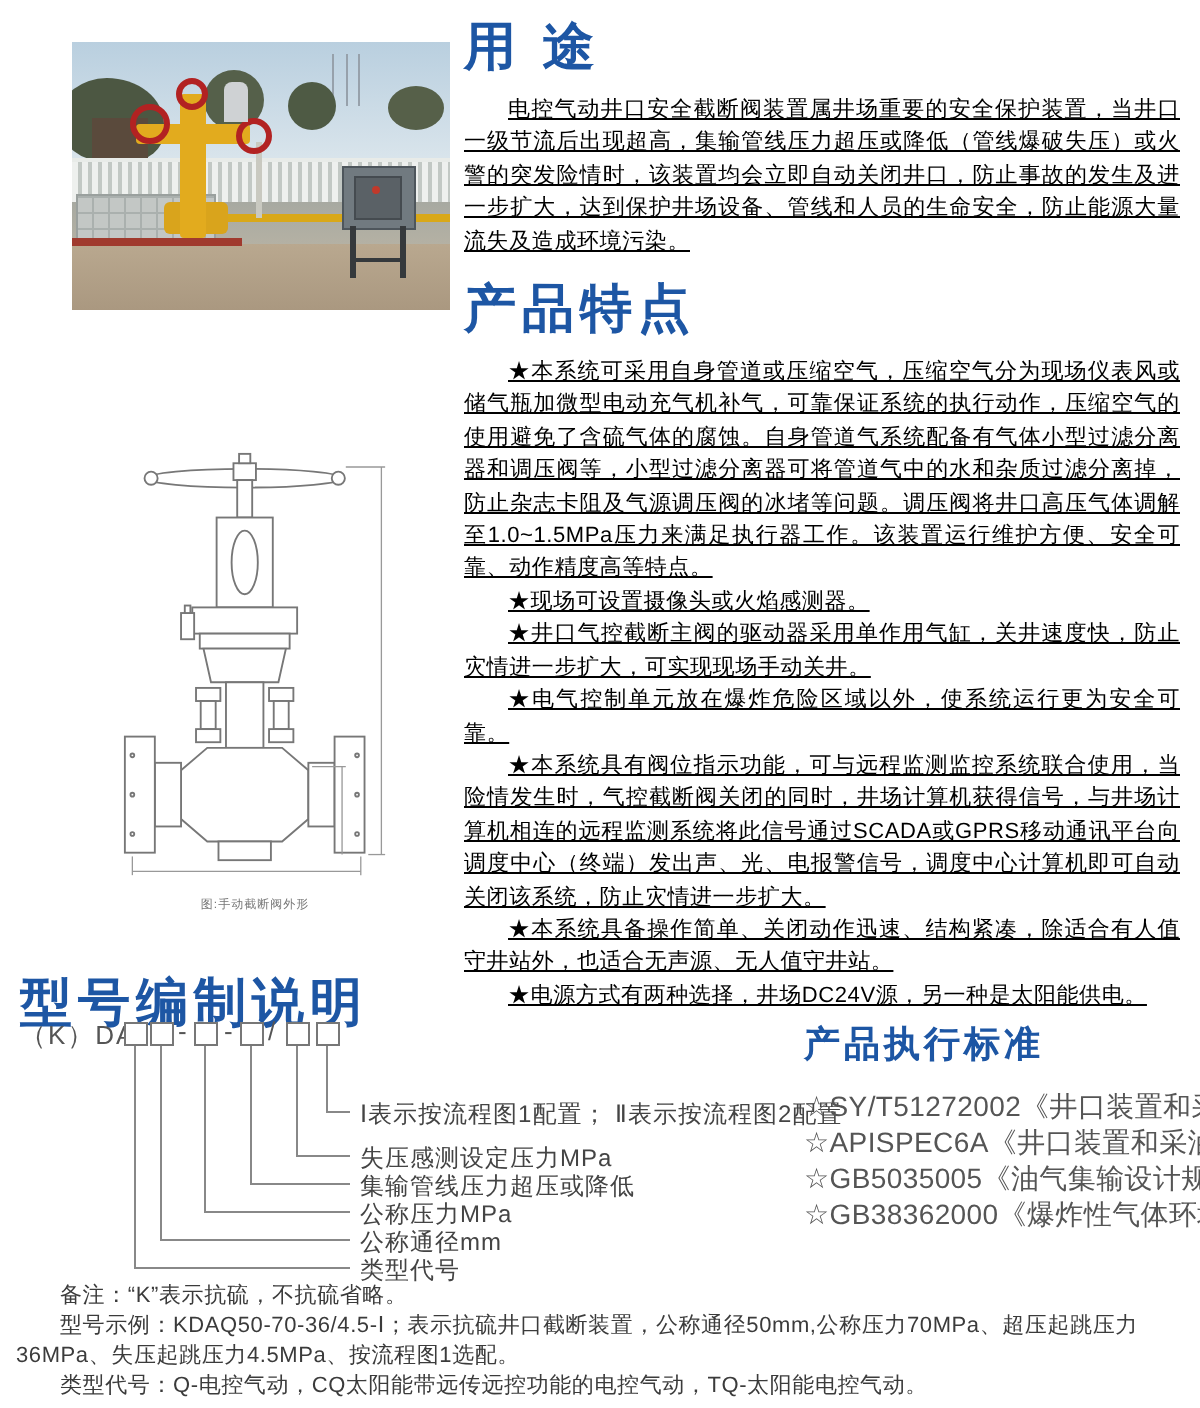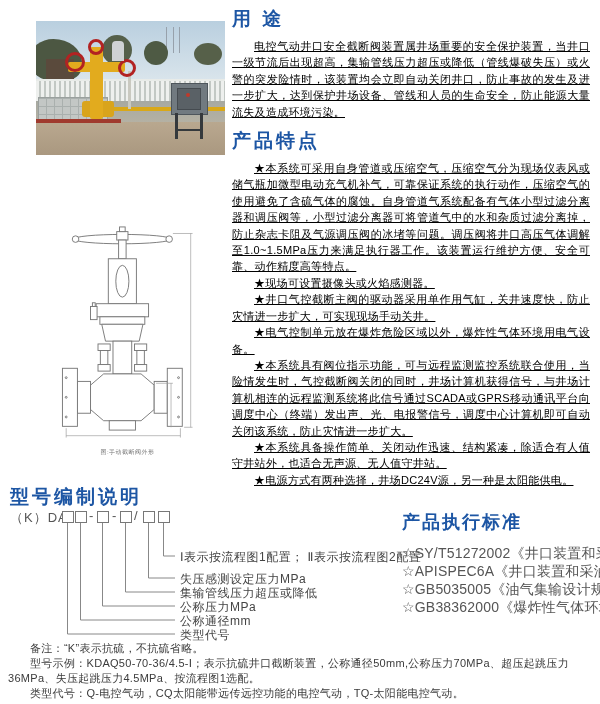--- a/index.html
+++ b/index.html
@@ -1,19 +1,19 @@
 <!DOCTYPE html>
 <html><head>
 <meta charset="utf-8">
 <style>
   html,body { margin:0; padding:0; background:#fff; }
   .page { position:relative; width:600px; height:704px; background:#ffffff; overflow:hidden;
           font-family:"Liberation Sans", sans-serif; }
 
-  h2.sec { font-size:19px; font-weight:bold; color:#1d56a4; margin:0; letter-spacing:3px; }
+  h2.sec { font-size:26px; font-weight:bold; color:#1d56a4; margin:0; letter-spacing:3px; }
 
   
   .right-col { position:absolute; left:232px; top:6px; width:358px; }
   .right-col h2 { margin:0 0 6px 0; }
   .right-col h2.features-title { margin-top:8px; }
   .right-col p { margin:0; font-size:11px; line-height:16.4px; color:#000000;
                  text-align:justify; text-indent:2em; letter-spacing:0.3px;text-decoration:underline; }
 
   
   .standards { position:absolute; left:402px; top:510px; width:196px; }
@@ -172,21 +172,21 @@
   </div>
   <div class="drawing-caption">图:手动截断阀外形</div>
 
   <div class="right-col">
     <h2 class="sec">用 途</h2>
     <p>电控气动井口安全截断阀装置属井场重要的安全保护装置，当井口一级节流后出现超高，集输管线压力超压或降低（管线爆破失压）或火警的突发险情时，该装置均会立即自动关闭井口，防止事故的发生及进一步扩大，达到保护井场设备、管线和人员的生命安全，防止能源大量流失及造成环境污染。</p>
     <h2 class="sec features-title">产品特点</h2>
     <p class="feat">★本系统可采用自身管道或压缩空气，压缩空气分为现场仪表风或储气瓶加微型电动充气机补气，可靠保证系统的执行动作，压缩空气的使用避免了含硫气体的腐蚀。自身管道气系统配备有气体小型过滤分离器和调压阀等，小型过滤分离器可将管道气中的水和杂质过滤分离掉，防止杂志卡阻及气源调压阀的冰堵等问题。调压阀将井口高压气体调解至1.0~1.5MPa压力来满足执行器工作。该装置运行维护方便、安全可靠、动作精度高等特点。</p>
     <p class="feat">★现场可设置摄像头或火焰感测器。</p>
     <p class="feat">★井口气控截断主阀的驱动器采用单作用气缸，关井速度快，防止灾情进一步扩大，可实现现场手动关井。</p>
-    <p class="feat">★电气控制单元放在爆炸危险区域以外，爆炸性气体环境用电气设备。</p>
+    <p class="feat">★电气控制单元放在爆炸危险区域以外，使系统运行更为安全可靠。</p>
     <p class="feat">★本系统具有阀位指示功能，可与远程监测监控系统联合使用，当险情发生时，气控截断阀关闭的同时，井场计算机获得信号，与井场计算机相连的远程监测系统将此信号通过SCADA或GPRS移动通讯平台向调度中心（终端）发出声、光、电报警信号，调度中心计算机即可自动关闭该系统，防止灾情进一步扩大。</p>
     <p class="feat">★本系统具备操作简单、关闭动作迅速、结构紧凑，除适合有人值守井站外，也适合无声源、无人值守井站。</p>
     <p class="feat">★电源方式有两种选择，井场DC24V源，另一种是太阳能供电。</p>
   </div>
 
   <h2 class="sec model-title">型号编制说明</h2>
   <div class="diagram">
     <span class="code-prefix">（K）DA</span>
     <div class="code-box" style="left:52px"></div>
     <div class="code-box" style="left:65px"></div>

